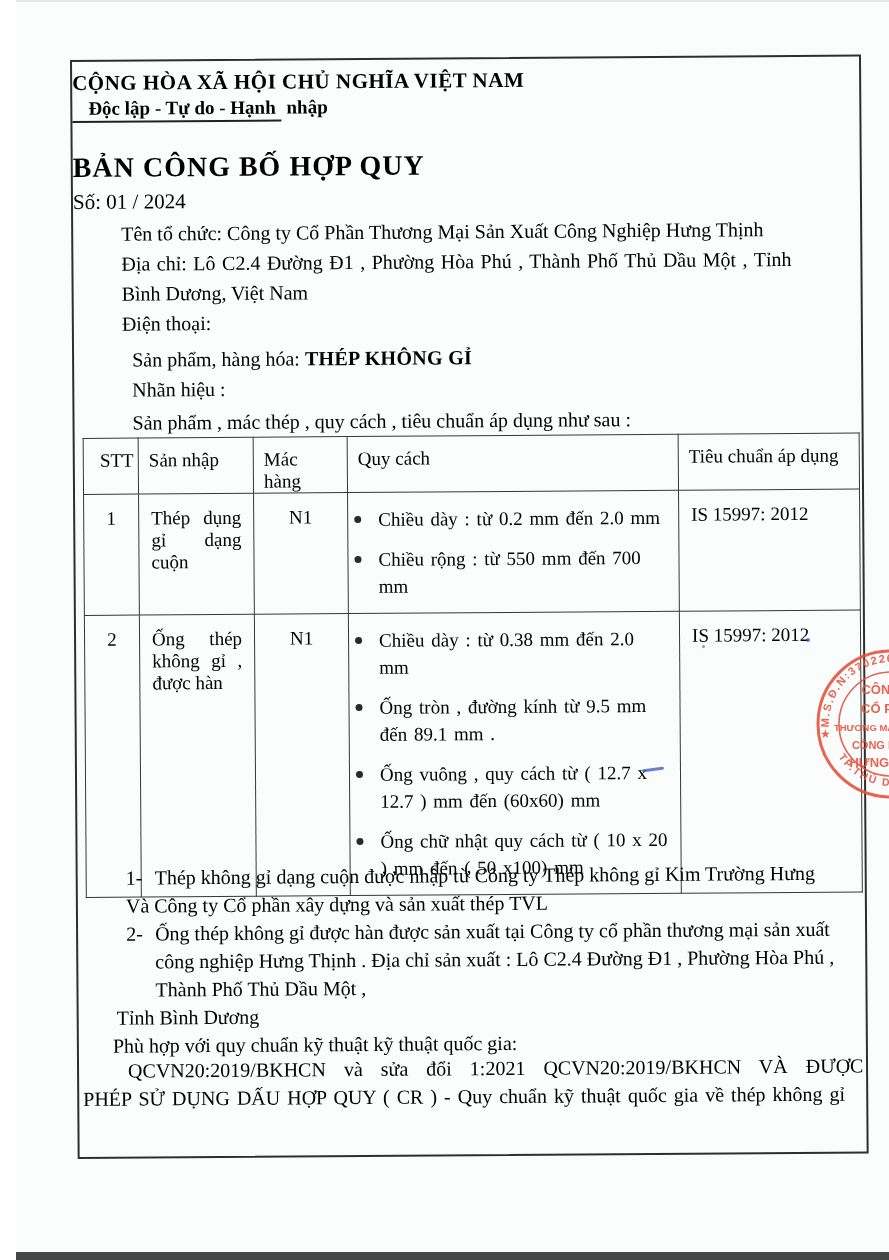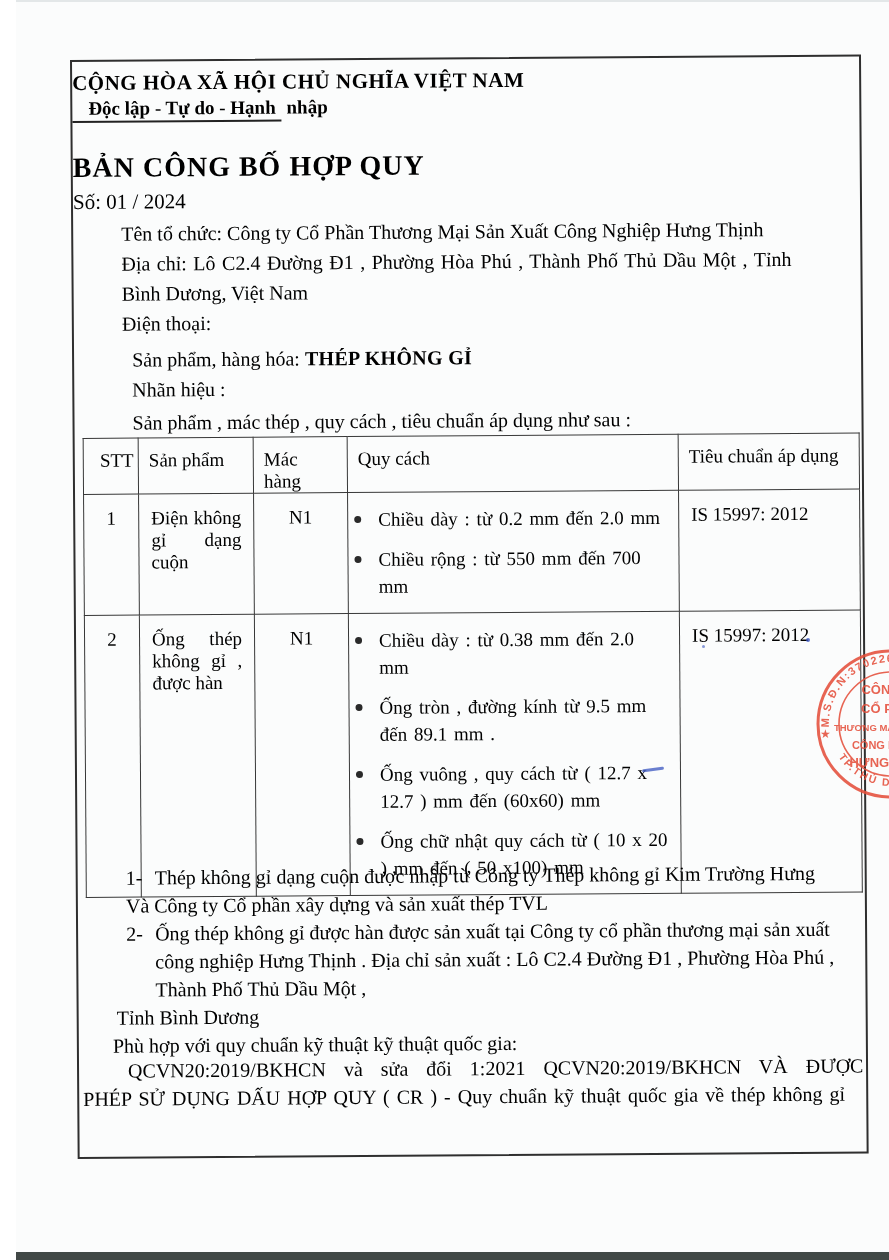--- a/index.html
+++ b/index.html
@@ -111,30 +111,30 @@
       <colgroup>
           <col class="c1">
           <col class="c2">
           <col class="c3">
           <col class="c4">
           <col class="c5">
         </colgroup>
       <thead>
         <tr>
           <th class="cen">STT</th>
-          <th>Sản phẩm</th>
+          <th>Sản nhập</th>
           <th>Mác hàng</th>
           <th>Quy cách</th>
           <th>Tiêu chuẩn áp dụng</th>
         </tr>
       </thead>
       <tbody>
         <tr class="r1">
           <td class="stt">1</td>
-          <td class="sp">Điện không gỉ dạng cuộn</td>
+          <td class="sp">Thép dụng gỉ dạng cuộn</td>
           <td class="mac">N1</td>
           <td class="qc">
             <ul class="bullets">
               <li>Chiều dày : từ 0.2 mm đến 2.0 mm</li>
               <li>Chiều rộng : từ 550 mm đến 700
 mm</li>
             </ul>
           </td>
           <td class="tc">IS 15997: 2012</td>
         </tr>

